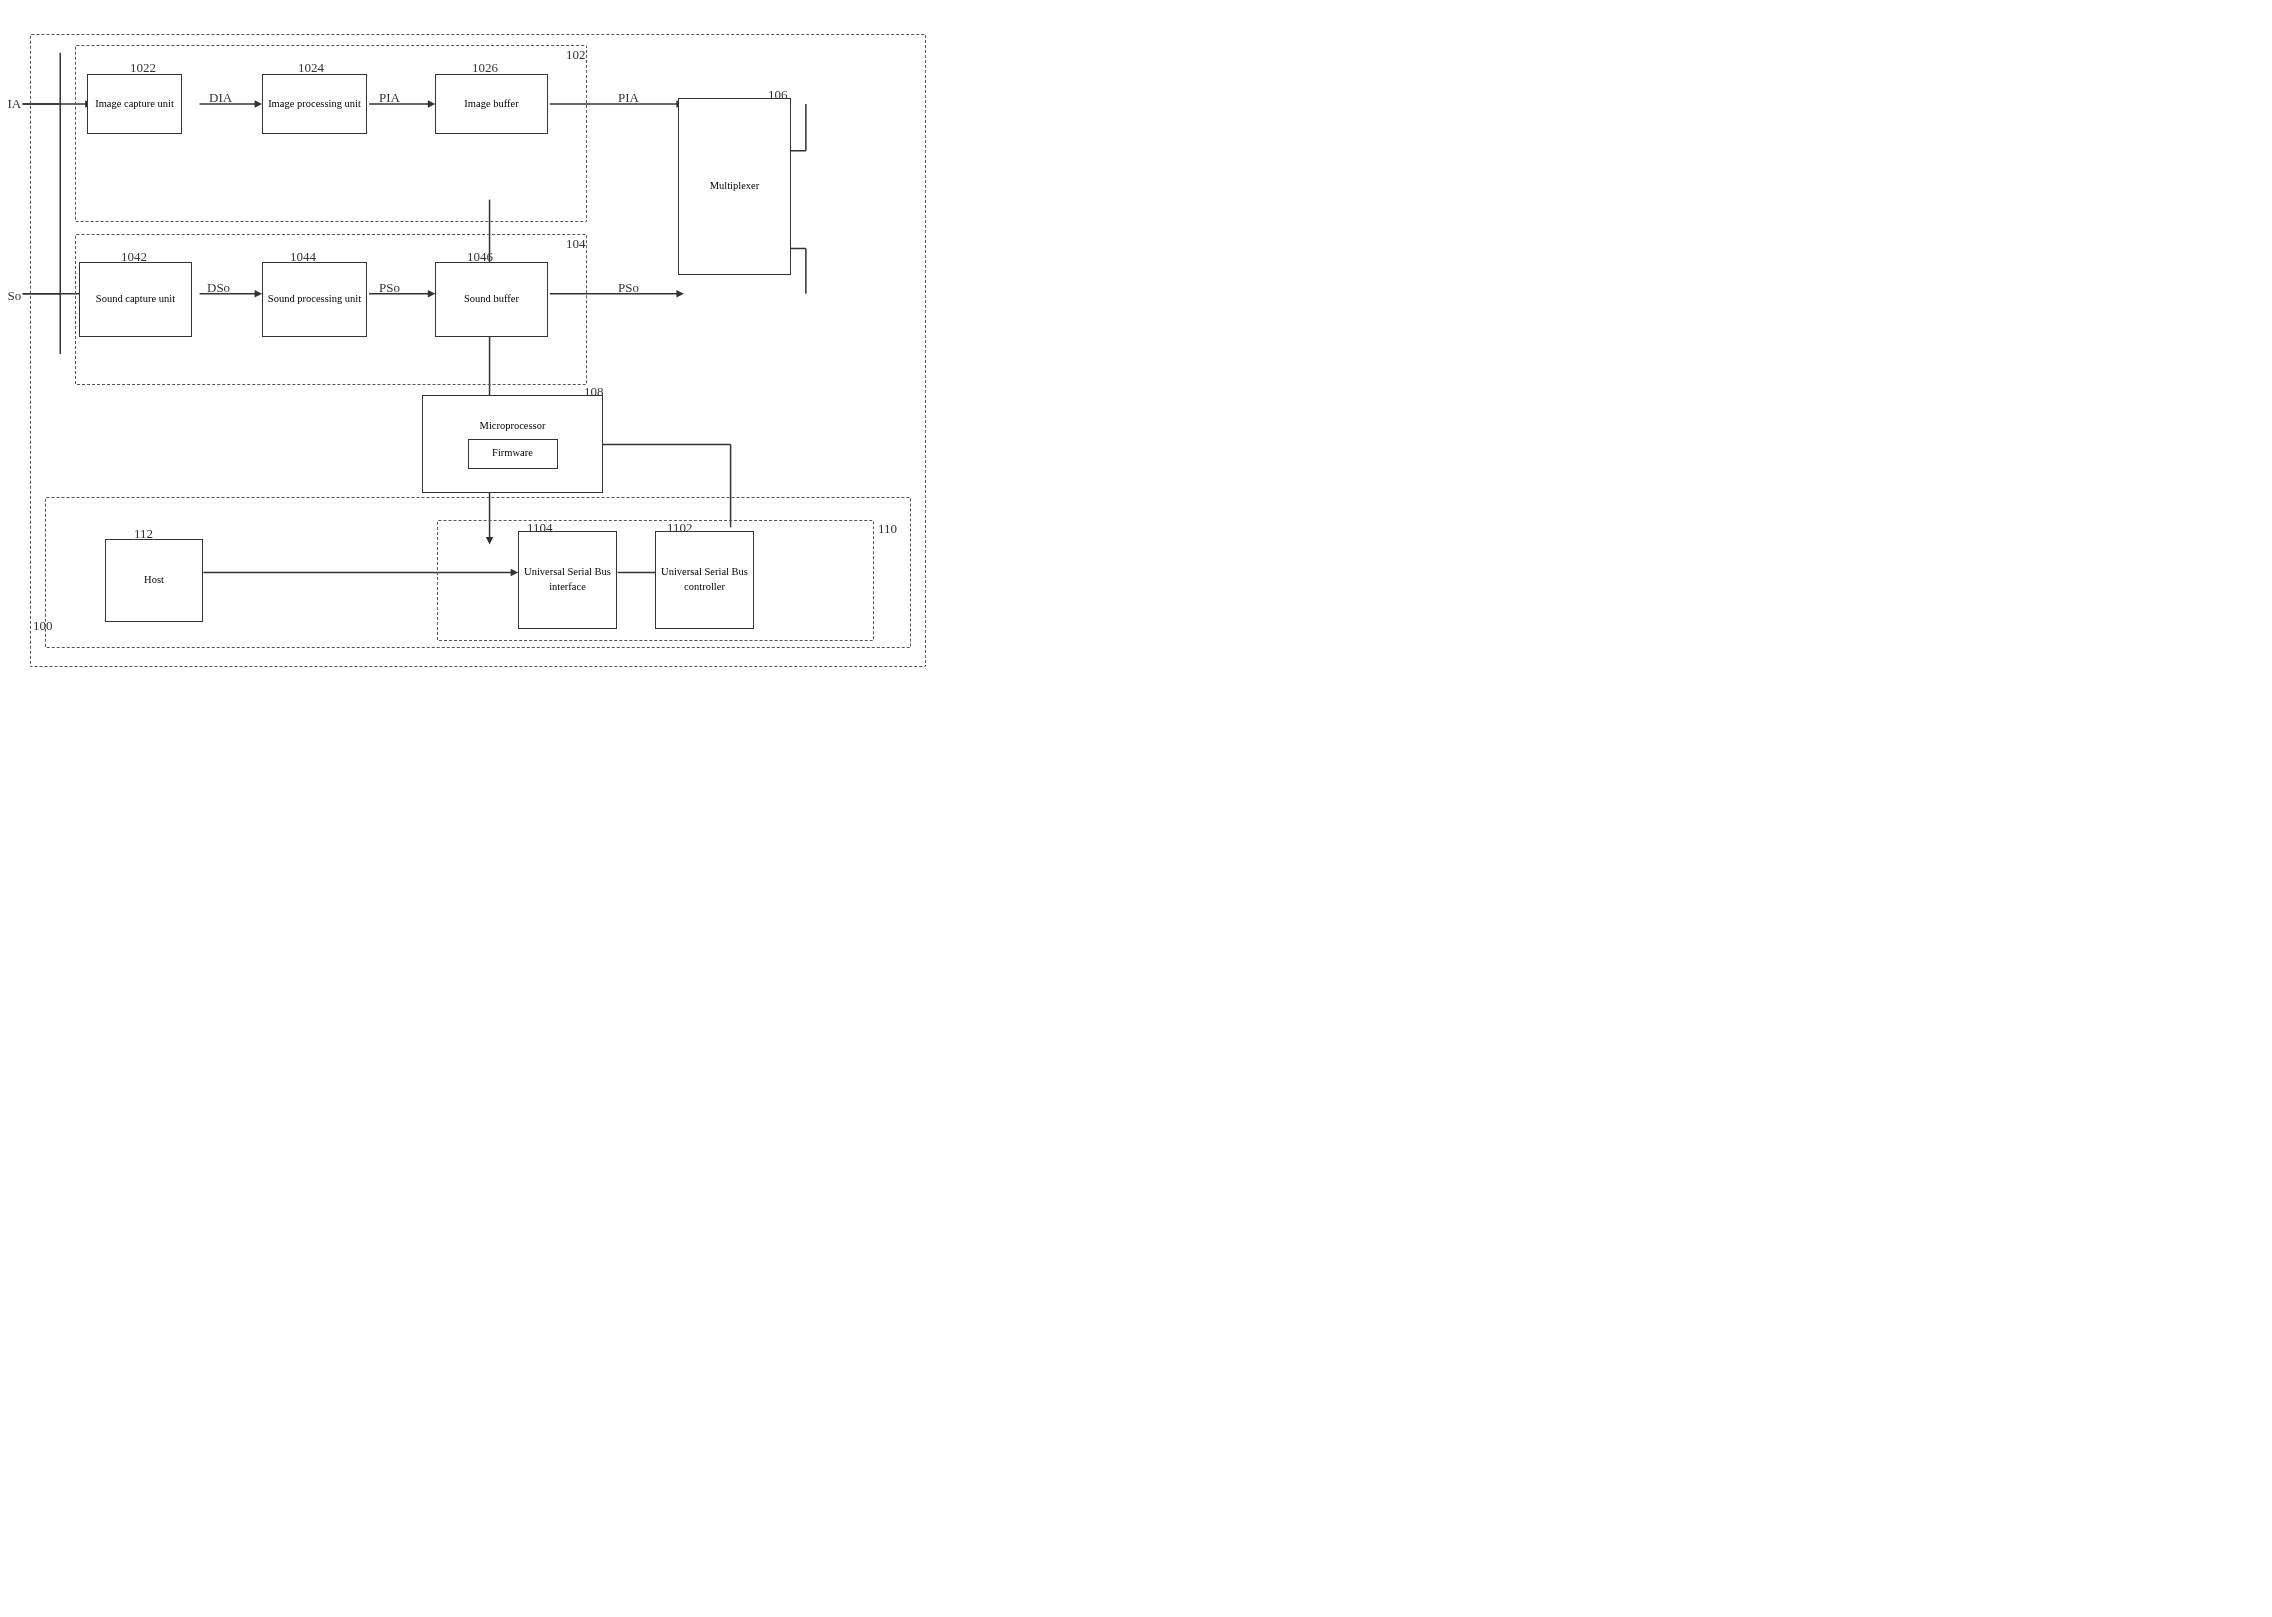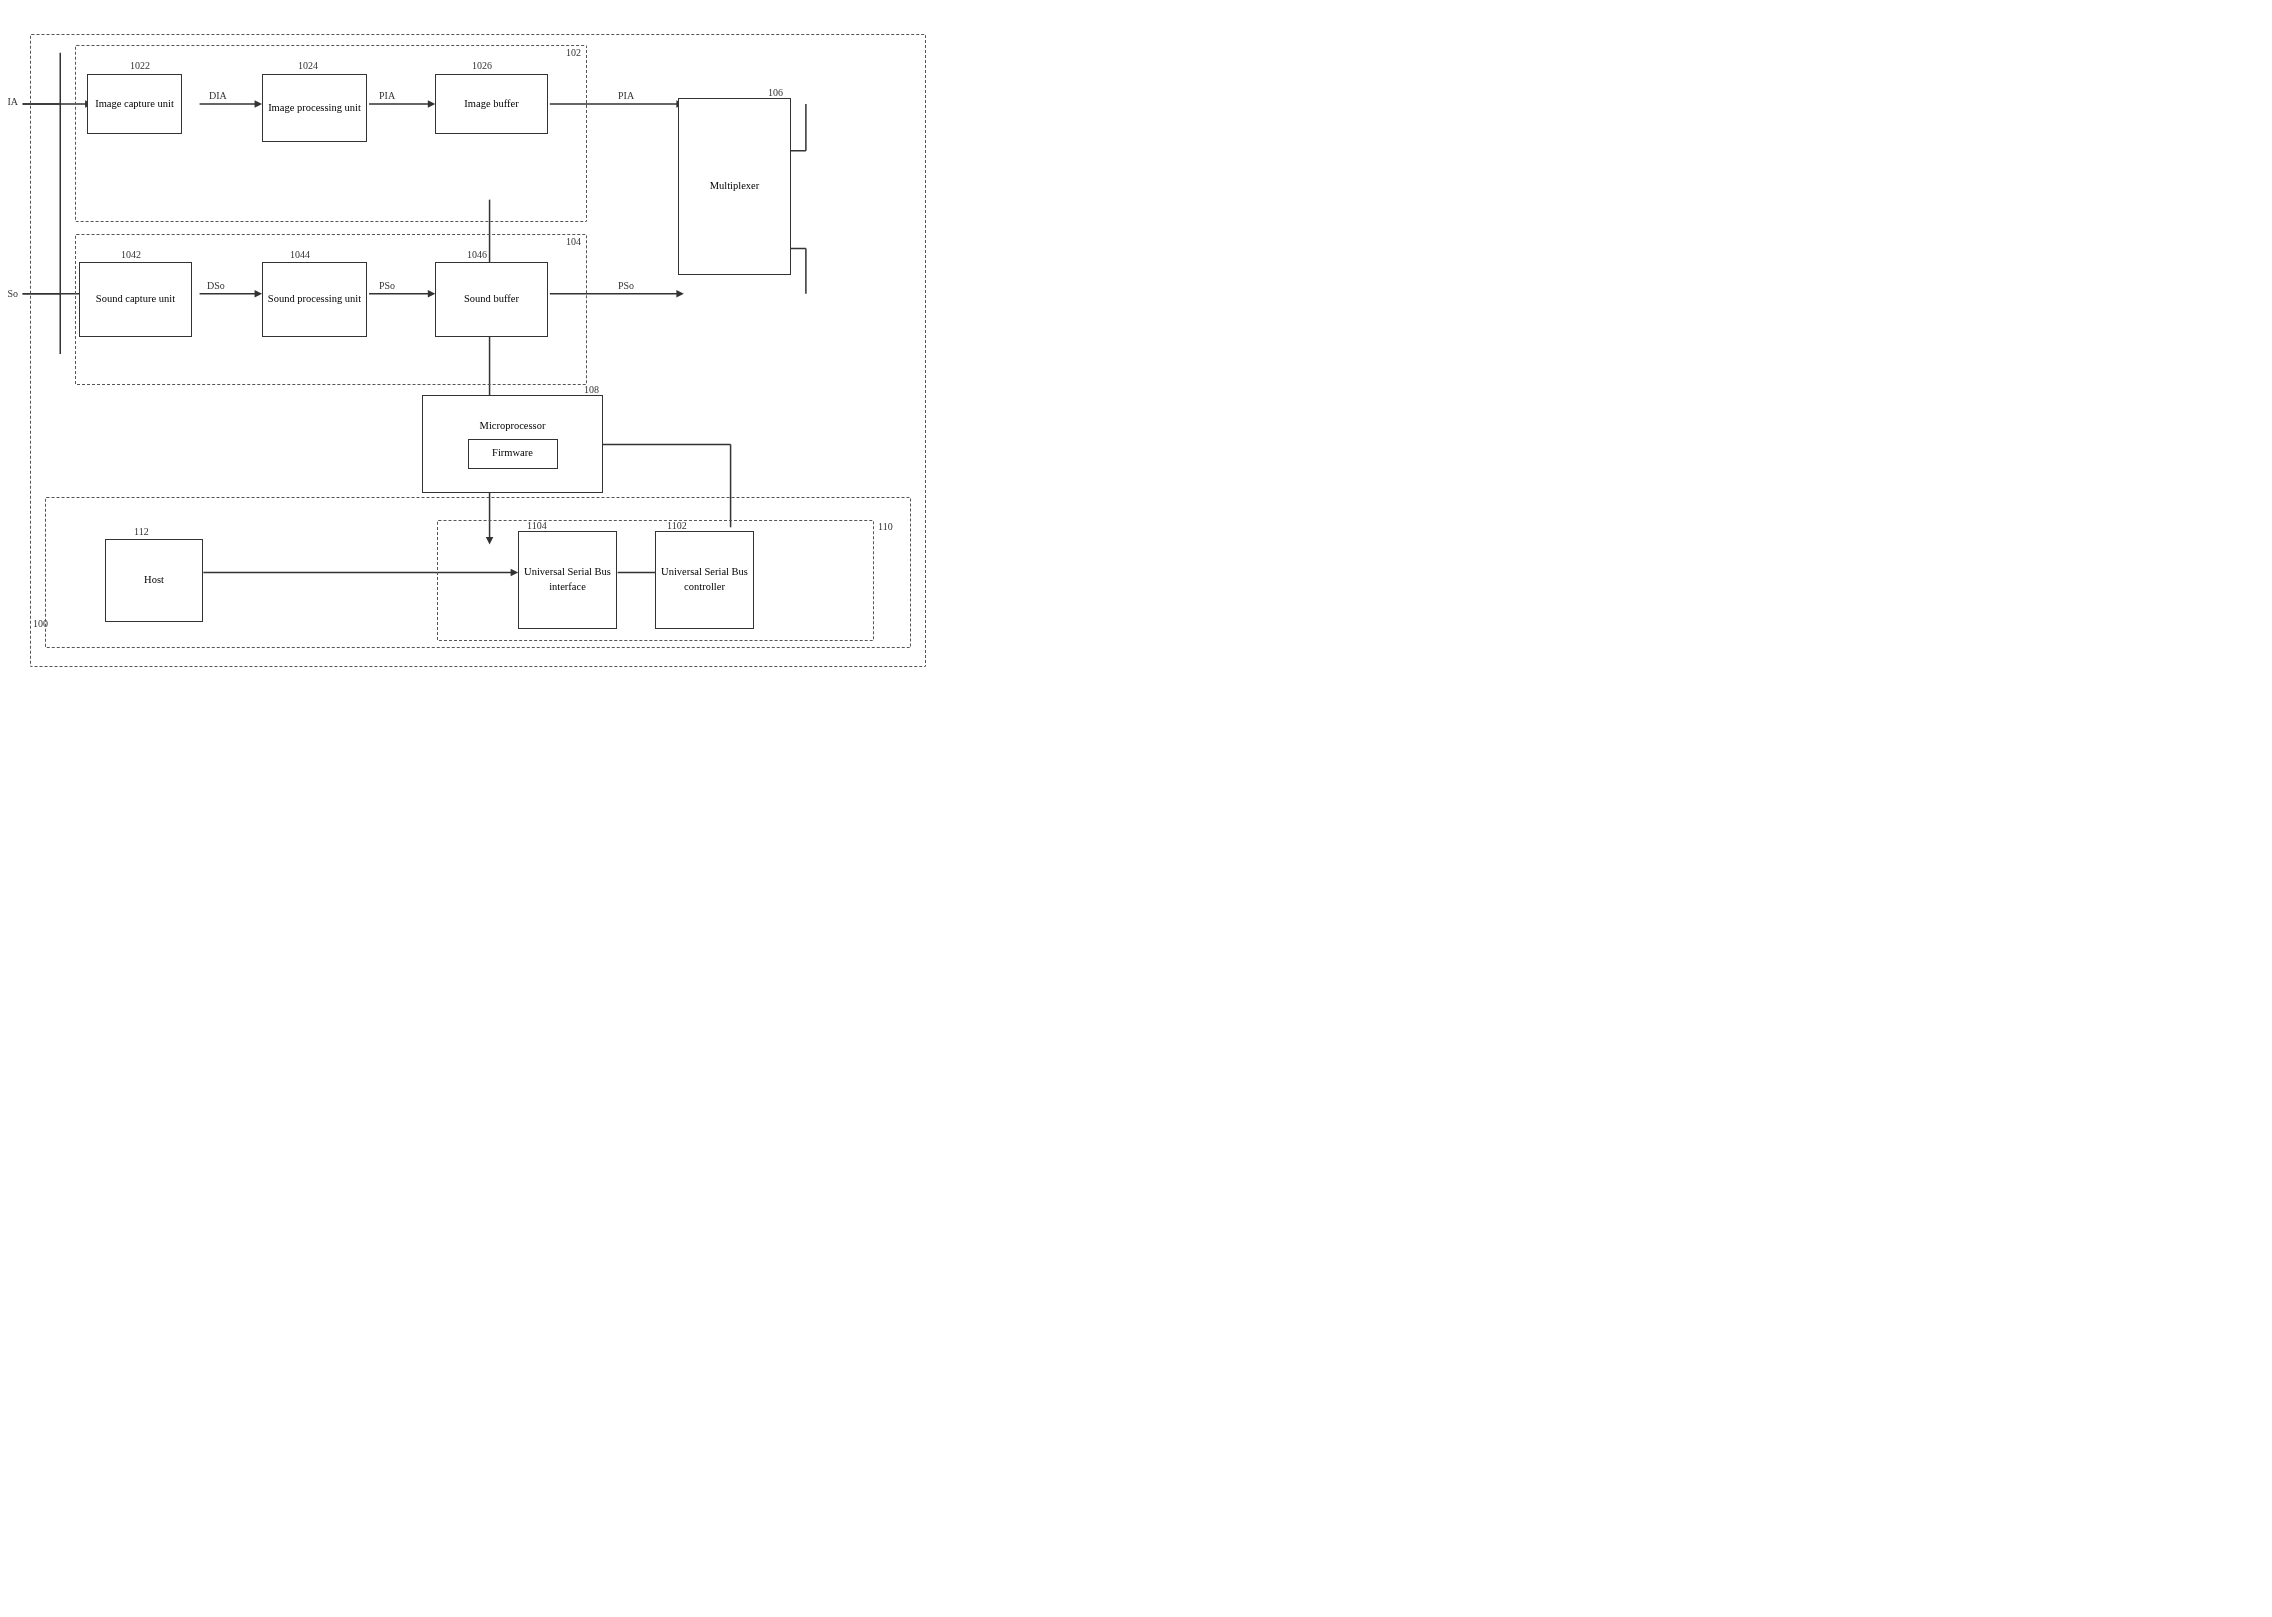--- a/index.html
+++ b/index.html
@@ -34,21 +34,21 @@
       font-size: 10.5px;
       line-height: 1.4;
     }
     .solid-box.inner {
       border: 1.1px solid #333;
       font-family: Liberation Serif, serif;
     }
     
     .label {
       position: absolute;
-      font-size: 10px;
+      font-size: 13px;
       color: #333;
     }
     
     svg.lines {
       position: absolute;
       top: 0; left: 0;
       width: 949px;
       height: 678px;
       pointer-events: none;
     }
@@ -125,21 +125,21 @@
 
   <div class="label" style="left:878px; top:521px;">110</div>
 
   <div class="dashed-box" style="left:45px; top:497px; width:866px; height:151px;"></div>
 
   <div class="solid-box" style="left:87px; top:74px; width:95px; height:60px;">
     <span>Image capture unit</span>
   </div>
   <div class="label" style="left:130px; top:60px;">1022</div>
 
-  <div class="solid-box" style="left:262px; top:74px; width:105px; height:68px;">
+  <div class="solid-box" style="left:262px; top:74px; width:105px; height:60px;">
     <span>Image processing unit</span>
   </div>
   <div class="label" style="left:298px; top:60px;">1024</div>
 
   <div class="solid-box" style="left:435px; top:74px; width:113px; height:60px;text-align:center;">
     <span>Image buffer</span>
   </div>
   <div class="label" style="left:472px; top:60px;">1026</div>
 
   <div class="solid-box" style="left:72px; top:262px; width:113px; height:75px;margin-left:7px;">

